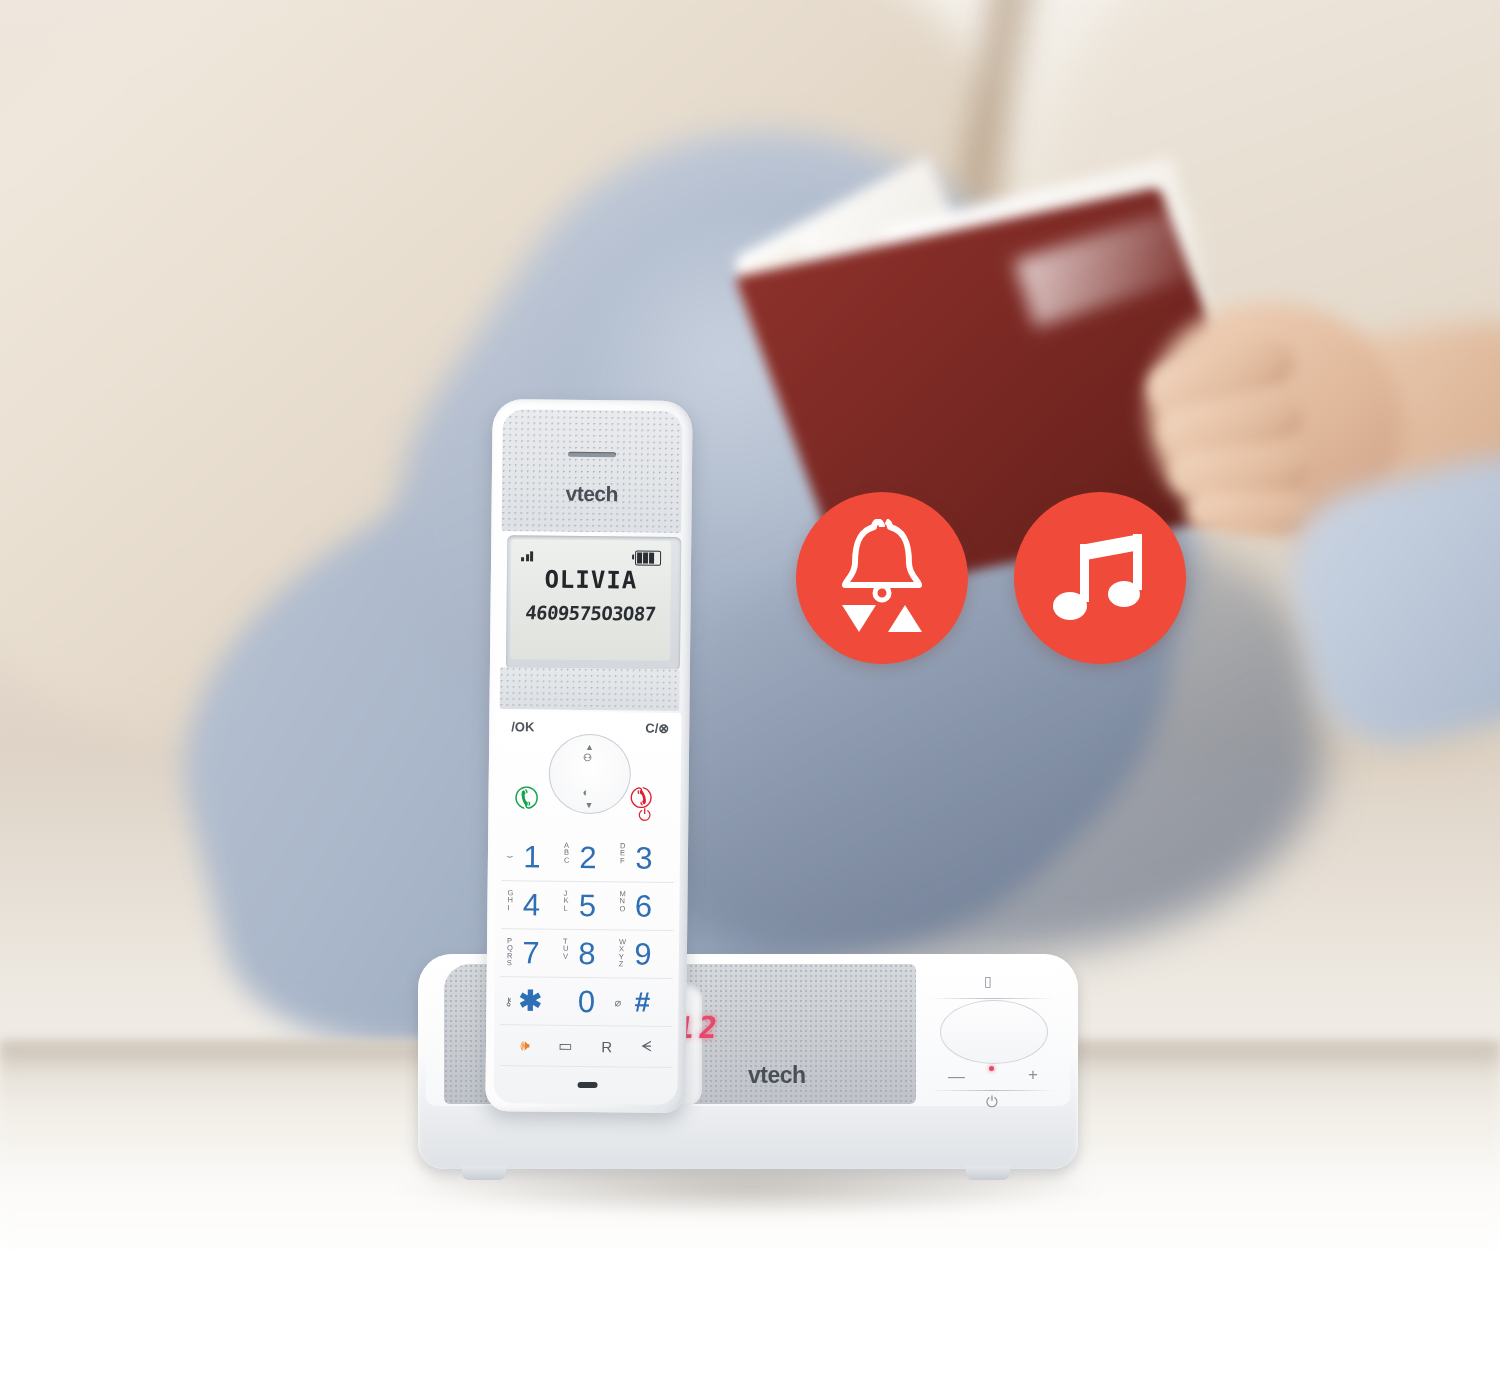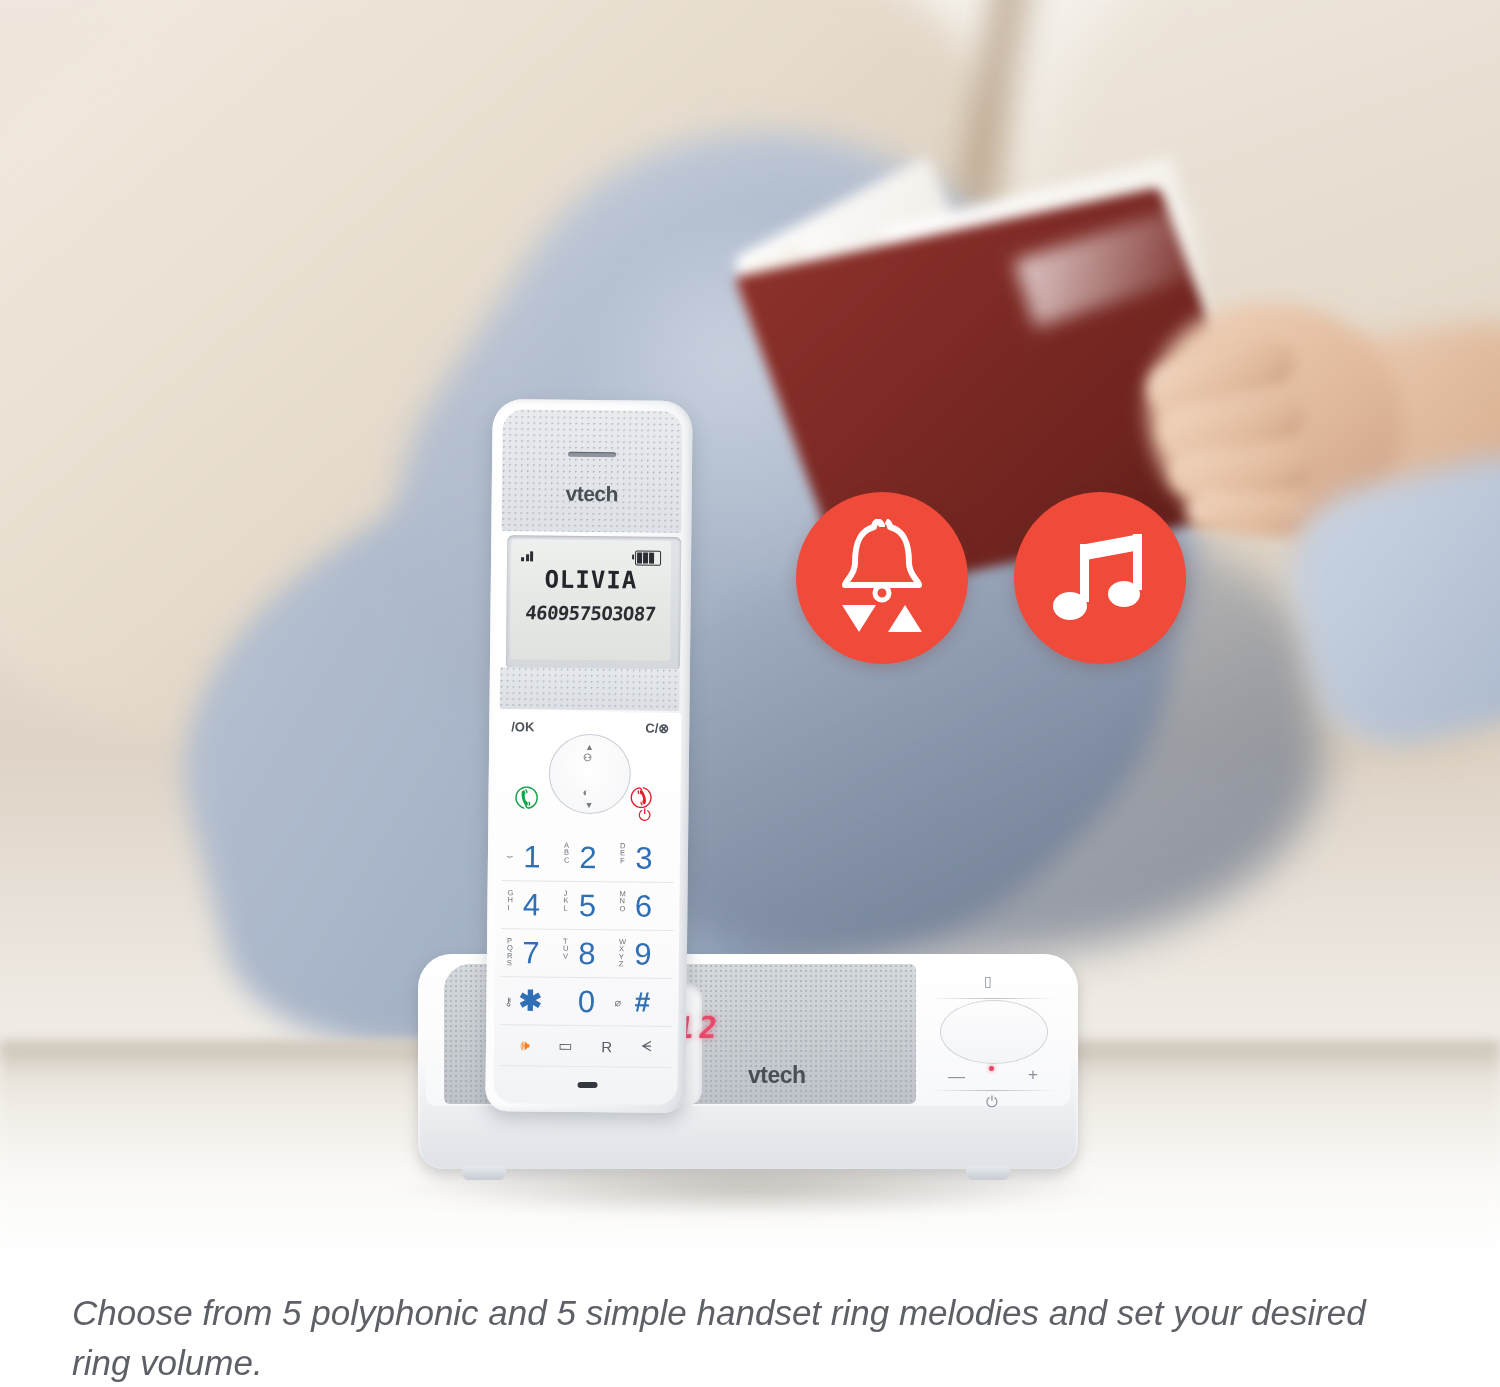--- a/index.html
+++ b/index.html
@@ -558,15 +558,14 @@
         <path d="M38 18 L92 8 L92 24 L38 34 Z" fill="#ffffff"></path>
         <rect x="32" y="18" width="9" height="58" fill="#ffffff"></rect>
         <rect x="85" y="8" width="9" height="56" fill="#ffffff"></rect>
         <ellipse cx="22" cy="80" rx="17" ry="14" fill="#ffffff"></ellipse>
         <ellipse cx="76" cy="68" rx="16" ry="13" fill="#ffffff"></ellipse>
       </svg>
     </div>
   </div>
 
 
-  <div class="caption">Choose from 5 polyphonic and 5 simple handset ring melodies and set your desired ring volume.</div>
 
 </div>
 
 </body></html>

